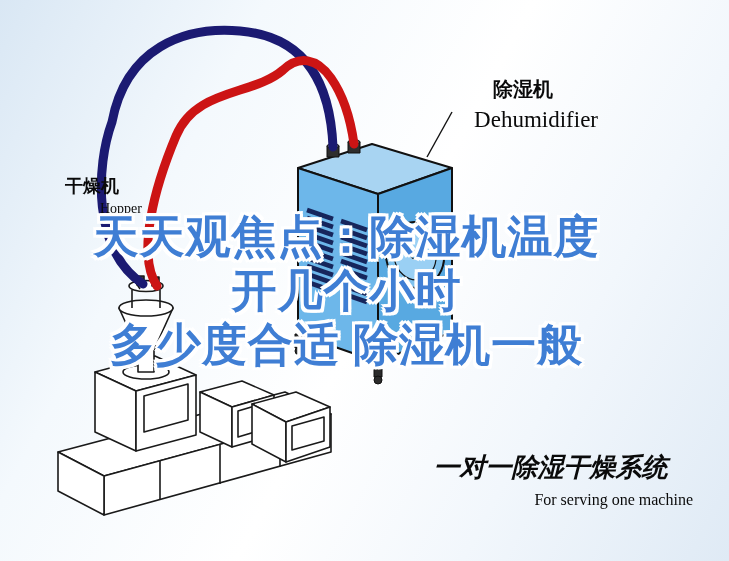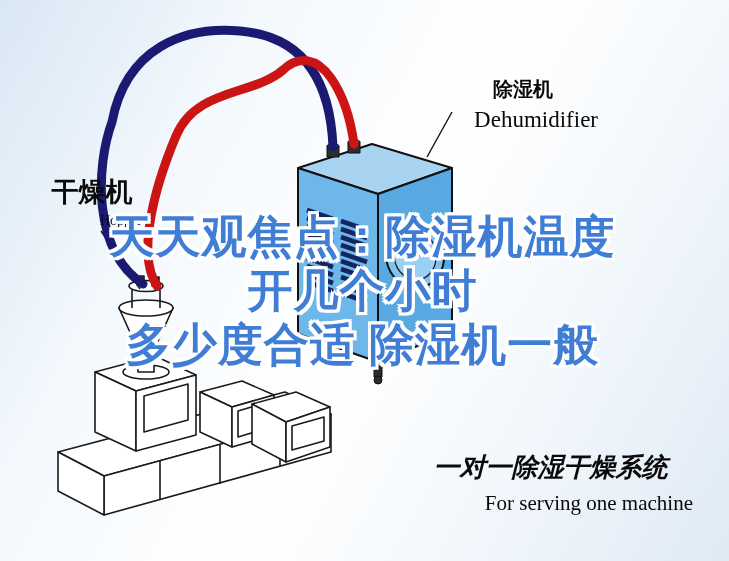--- a/index.html
+++ b/index.html
@@ -19,38 +19,37 @@
     text-align: center;
     z-index: 5;
     font-weight: bold;
     font-size: 45px;
     line-height: 54px;
     letter-spacing: 1px;
     color: var(--headline, #3f7ed4);
     text-shadow:
       -3px -3px 0 #fff, 3px -3px 0 #fff, -3px 3px 0 #fff, 3px 3px 0 #fff,
       -3px 0 0 #fff, 3px 0 0 #fff, 0 -3px 0 #fff, 0 3px 0 #fff;
-    padding-left: 16px;
   }
 
   .label-block { position: absolute; z-index: 3; text-align: center; color: #0a0a0a; }
   .label-cn { font-weight: bold; }
   .label-en { font-family: Liberation Serif, serif; text-align: right; }
 
   .dehum-label { left: 448px; top: 76px; width: 150px; }
   .dehum-label .label-cn { font-size: 20px; }
   .dehum-label .label-en { font-size: 23px; margin-top: 4px; }
 
   .hopper-label { left: 42px; top: 174px; width: 100px; }
-  .hopper-label .label-cn { font-size: 27px; }
+  .hopper-label .label-cn { font-size: 18px; }
   .hopper-label .label-en { font-size: 14px; margin-top: 3px; }
 
   .caption { left: 408px; top: 450px; width: 285px; }
   .caption .label-cn { font-size: 26px; font-style: italic; }
-  .caption .label-en { font-size: 21px; margin-top: 6px; }
+  .caption .label-en { font-size: 16px; margin-top: 6px; }
 </style>
 </head>
 <body>
 
 <div class="stage">
 
   <svg class="scene" width="729" height="561" viewBox="0 0 729 561">
 
     <g fill="#ffffff" stroke="#1a1a1a" stroke-width="1.6" stroke-linejoin="round">
 

